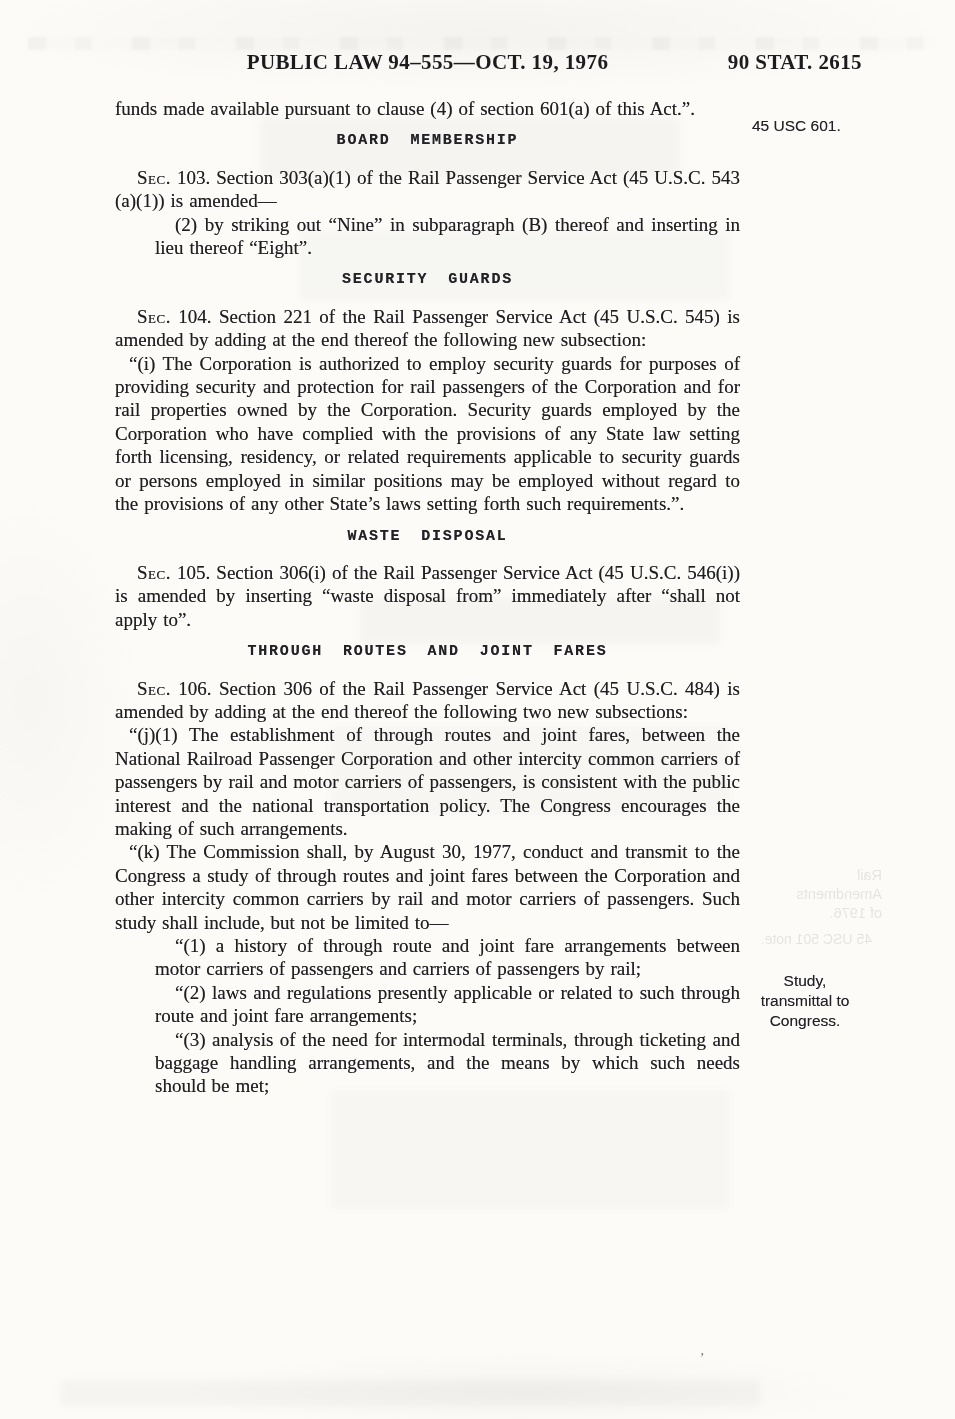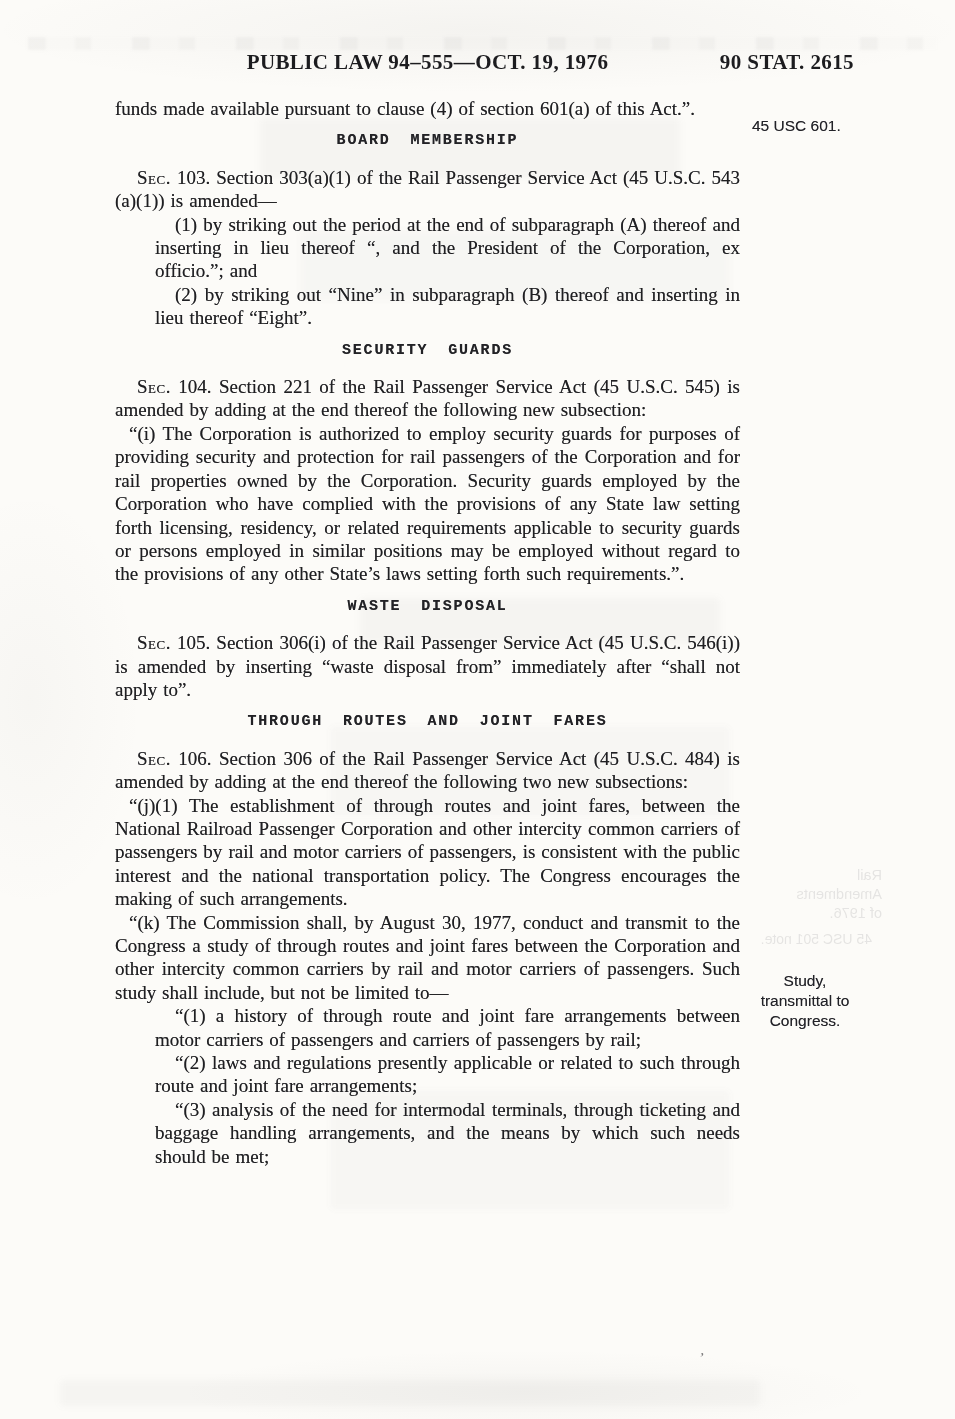--- a/index.html
+++ b/index.html
@@ -28,21 +28,21 @@
   .bleed-blob {
     position:absolute; background:rgba(110,110,118,0.05); filter:blur(3px);
     border-radius:4px;
   }
 
   .page-header {
     position:absolute; top:50px; left:115px; width:755px; height:26px;
     font-weight:bold; font-size:21px; letter-spacing:0.4px; color:#1c1c1f;
   }
   .page-header .title { position:absolute; left:0; width:625px; text-align:center; }
-  .page-header .stat  { position:absolute; right:16px;text-align:center; }
+  .page-header .stat  { position:absolute; right:8px;text-align:center; }
 
   .column {
     position:absolute; top:97px; left:115px; width:625px;
     font-size:19px; line-height:23.4px; word-spacing:1.2px;
     text-rendering:optimizeLegibility;
   }
   .para { margin:0; text-align:justify; text-shadow:0 0 0.35px rgba(20,20,25,0.55); }
   .p-sec   { text-indent:22px; }
   .p-quote { text-indent:14px; }
   .p-item  { margin-left:40px; margin-right:0; text-indent:20px; }
@@ -102,21 +102,20 @@
   <div class="ghost ghost-1">Rail Amendments of 1976.</div>
   <div class="ghost ghost-2">45 USC 501 note.</div>
   <div class="stray-mark">’</div>
 
   <main class="column">
 
     <p class="para">funds made available pursuant to clause (4) of section 601(a) of this Act.”.</p>
 
     <h2 class="sec-heading">BOARD MEMBERSHIP</h2>
     <p class="para p-sec"><span class="sc">Sec.</span><span> 103. Section 303(a)(1) of the Rail Passenger Service Act (45 U.S.C. 543 (a)(1)) is amended—</span></p>
-    <p class="para p-item">(1) by striking out the period at the end of subparagraph (A) thereof and inserting in lieu thereof “, and the President of the Corporation, ex officio.”; and</p>
     <p class="para p-item">(2) by striking out “Nine” in subparagraph (B) thereof and inserting in lieu thereof “Eight”.</p>
 
     <h2 class="sec-heading">SECURITY GUARDS</h2>
     <p class="para p-sec"><span class="sc">Sec.</span><span> 104. Section 221 of the Rail Passenger Service Act (45 U.S.C. 545) is amended by adding at the end thereof the following new subsection:</span></p>
     <p class="para p-quote">“(i) The Corporation is authorized to employ security guards for purposes of providing security and protection for rail passengers of the Corporation and for rail properties owned by the Corporation. Security guards employed by the Corporation who have complied with the provisions of any State law setting forth licensing, residency, or related requirements applicable to security guards or persons employed in similar positions may be employed without regard to the provisions of any other State’s laws setting forth such requirements.”.</p>
 
     <h2 class="sec-heading">WASTE DISPOSAL</h2>
     <p class="para p-sec"><span class="sc">Sec.</span><span> 105. Section 306(i) of the Rail Passenger Service Act (45 U.S.C. 546(i)) is amended by inserting “waste disposal from” immediately after “shall not apply to”.</span></p>
 
     <h2 class="sec-heading">THROUGH ROUTES AND JOINT FARES</h2>

